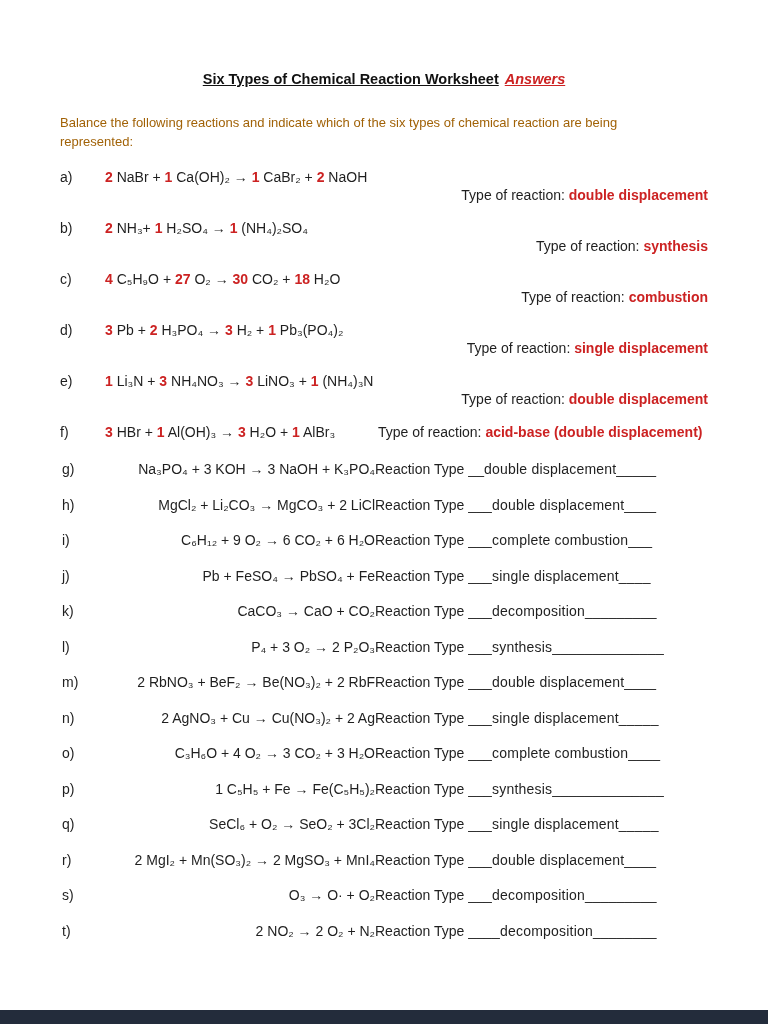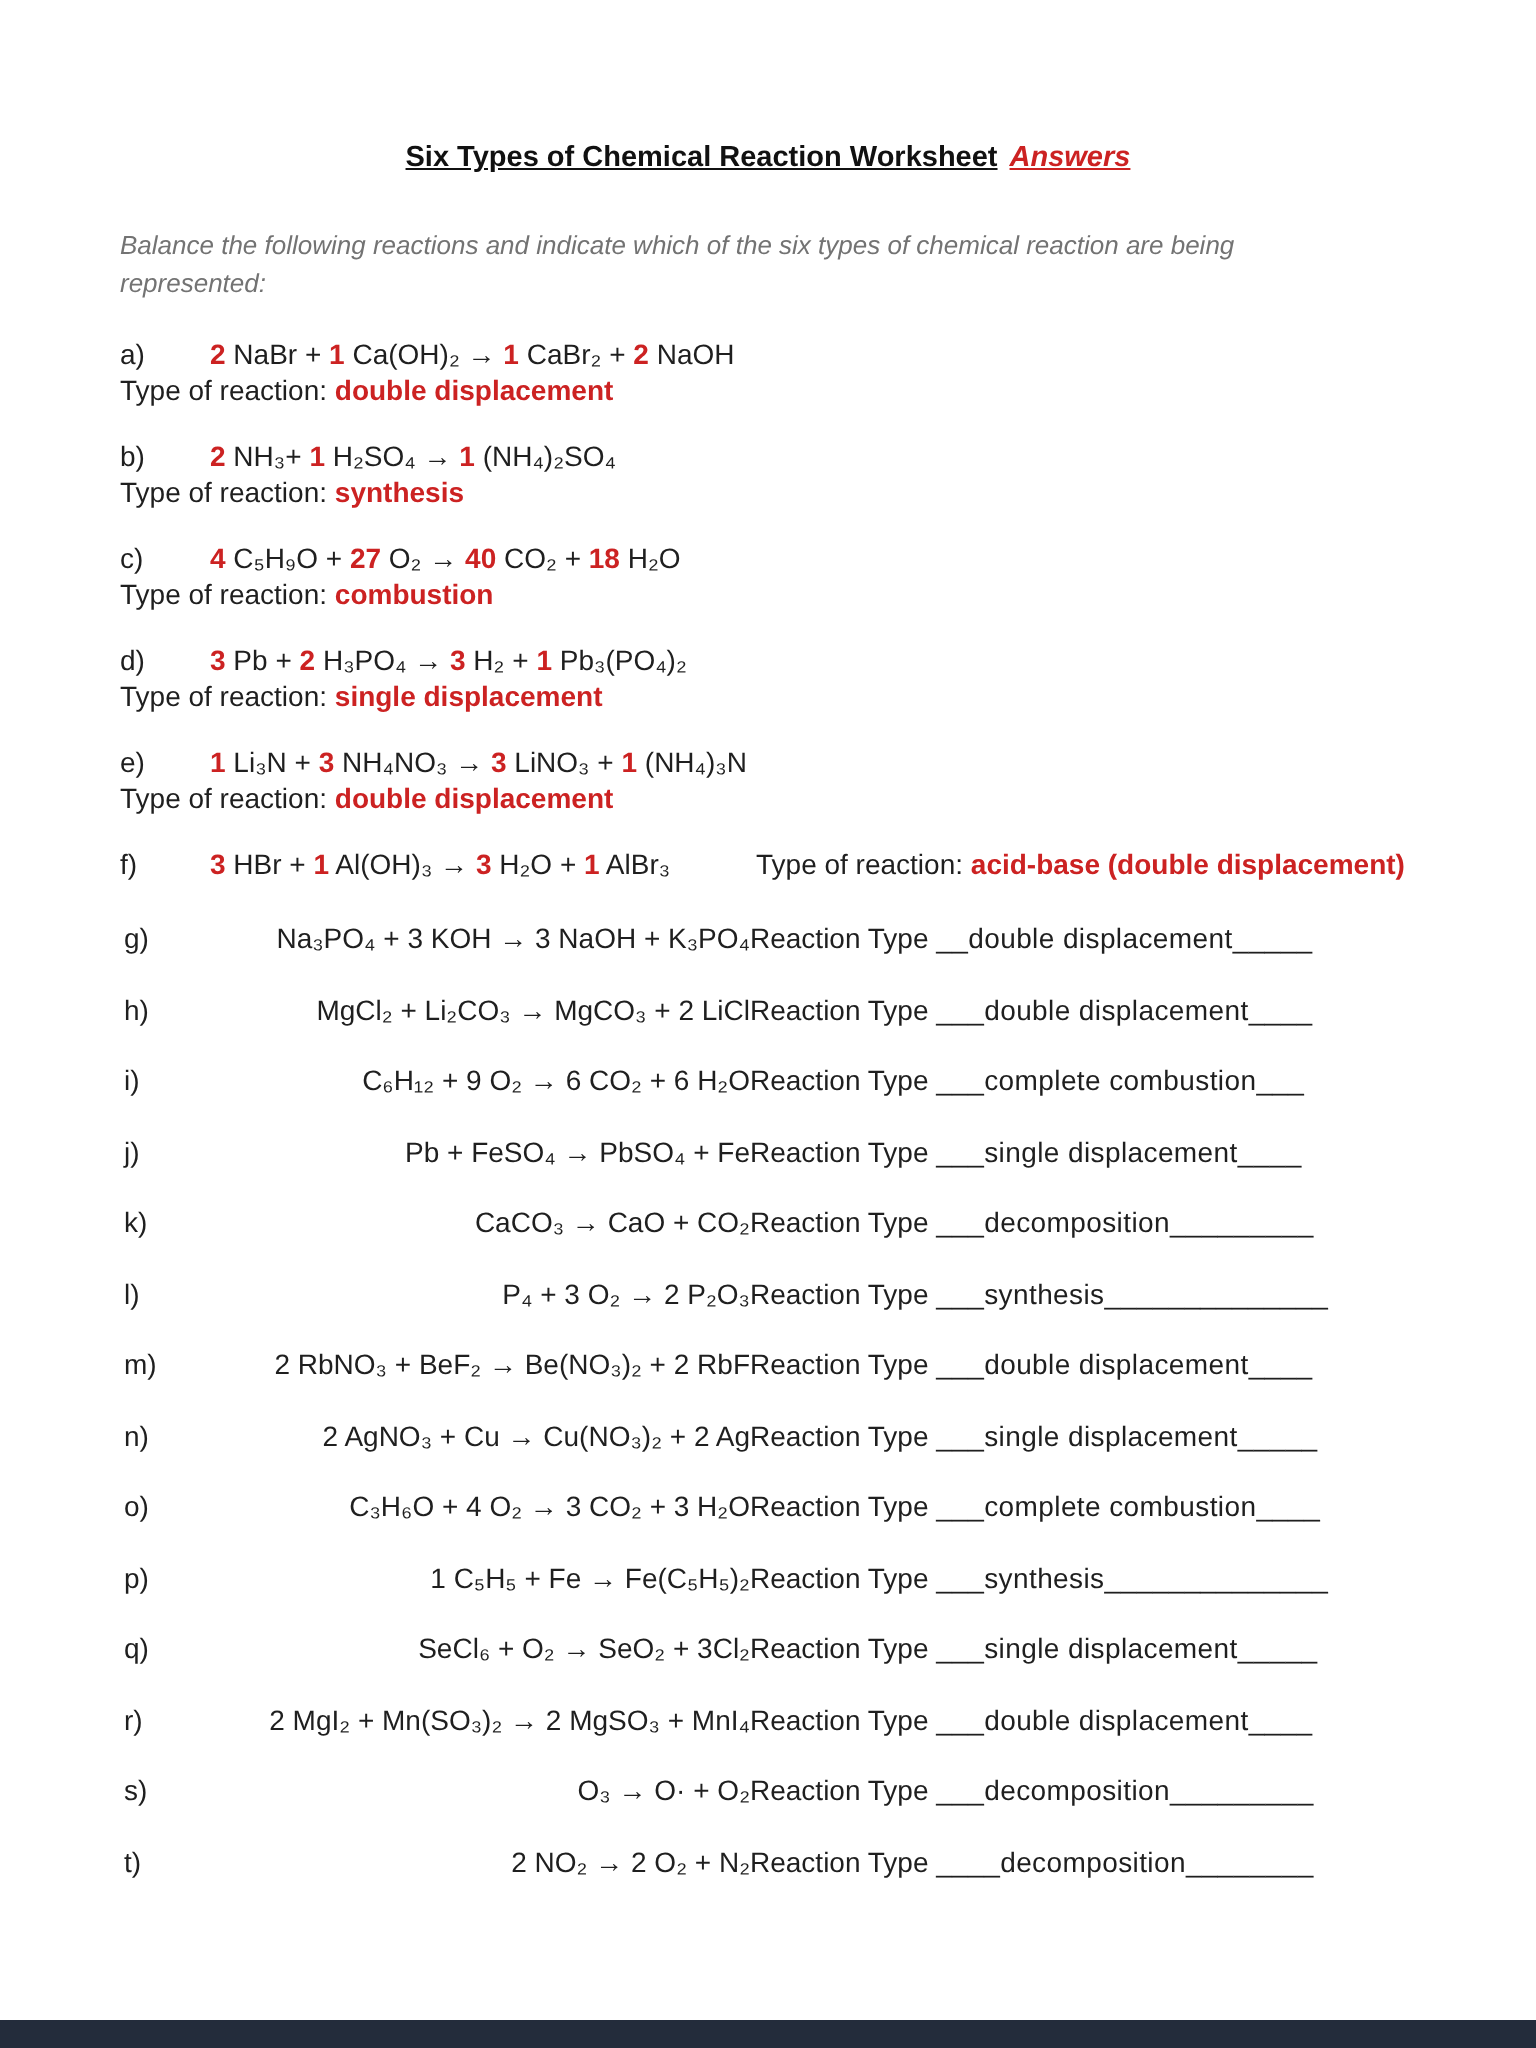--- a/index.html
+++ b/index.html
@@ -10,29 +10,29 @@
     color:var(--ink,#1f1f1f);
   }
   .page{position:relative;width:768px;height:1024px;background:#fff;overflow:hidden;}
 
   
   .title{margin-top:70px;text-align:center;font-size:14.5px;font-weight:bold;line-height:18px;}
   .title .title-main{text-decoration:underline;color:#111;}
   .title .title-answers{text-decoration:underline;color:var(--red);font-style:italic;margin-left:6px;}
 
   
-  .instructions{margin:25px 60px 0 60px;font-style:italic;font-size:13px;line-height:19px;color:#737373;}
+  .instructions{margin:25px 60px 0 60px;font-size:13px;line-height:19px;color:#a16207;}
 
   
   .answered{margin-top:18px;}
   .prob-af{margin:16px 60px 13px 60px;}
   .eq-line{height:17px;font-size:14px;line-height:17px;white-space:nowrap;}
   .letter{display:inline-block;width:45px;}
   .eq .coef{color:var(--red);font-weight:bold;}
-  .type-line{height:17px;margin-top:1px;font-size:14px;line-height:17px;}
+  .type-line{height:17px;margin-top:1px;font-size:14px;line-height:17px;text-align:right;}
   .type-answer{color:var(--red);font-weight:bold;}
   
   .prob-af.inline{display:flex;height:17px;font-size:14px;line-height:17px;white-space:nowrap;}
   .prob-af.inline .eq{display:inline-block;width:273px;}
   .prob-af.inline .type-line{height:auto;margin-top:0;text-align:left;}
 
   
   .practice{margin-top:20px;}
   .prob-gt{display:flex;margin:0 0 18.5px 62px;height:17px;font-size:14px;line-height:17px;white-space:nowrap;}
   .letter2{display:inline-block;width:26px;}
@@ -59,21 +59,21 @@
   <div class="answered" id="answered-list">
       <div class="prob-af">
         <div class="eq-line"><span class="letter">a)</span><span class="eq"><span class="coef">2</span><span> NaBr + </span><span class="coef">1</span><span> Ca(OH)₂ → </span><span class="coef">1</span><span> CaBr₂ + </span><span class="coef">2</span><span> NaOH</span></span></div>
         <div class="type-line"><span class="type-label">Type of reaction: </span><span class="type-answer">double displacement</span></div>
       </div>
       <div class="prob-af">
         <div class="eq-line"><span class="letter">b)</span><span class="eq"><span class="coef">2</span><span> NH₃+ </span><span class="coef">1</span><span> H₂SO₄ → </span><span class="coef">1</span><span> (NH₄)₂SO₄</span></span></div>
         <div class="type-line"><span class="type-label">Type of reaction: </span><span class="type-answer">synthesis</span></div>
       </div>
       <div class="prob-af">
-        <div class="eq-line"><span class="letter">c)</span><span class="eq"><span class="coef">4</span><span> C₅H₉O + </span><span class="coef">27</span><span> O₂ → </span><span class="coef">40</span><span> CO₂ + </span><span class="coef">18</span><span> H₂O</span></span></div>
+        <div class="eq-line"><span class="letter">c)</span><span class="eq"><span class="coef">4</span><span> C₅H₉O + </span><span class="coef">27</span><span> O₂ → </span><span class="coef">30</span><span> CO₂ + </span><span class="coef">18</span><span> H₂O</span></span></div>
         <div class="type-line"><span class="type-label">Type of reaction: </span><span class="type-answer">combustion</span></div>
       </div>
       <div class="prob-af">
         <div class="eq-line"><span class="letter">d)</span><span class="eq"><span class="coef">3</span><span> Pb + </span><span class="coef">2</span><span> H₃PO₄ → </span><span class="coef">3</span><span> H₂ + </span><span class="coef">1</span><span> Pb₃(PO₄)₂</span></span></div>
         <div class="type-line"><span class="type-label">Type of reaction: </span><span class="type-answer">single displacement</span></div>
       </div>
       <div class="prob-af">
         <div class="eq-line"><span class="letter">e)</span><span class="eq"><span class="coef">1</span><span> Li₃N + </span><span class="coef">3</span><span> NH₄NO₃ → </span><span class="coef">3</span><span> LiNO₃ + </span><span class="coef">1</span><span> (NH₄)₃N</span></span></div>
         <div class="type-line"><span class="type-label">Type of reaction: </span><span class="type-answer">double displacement</span></div>
       </div>

